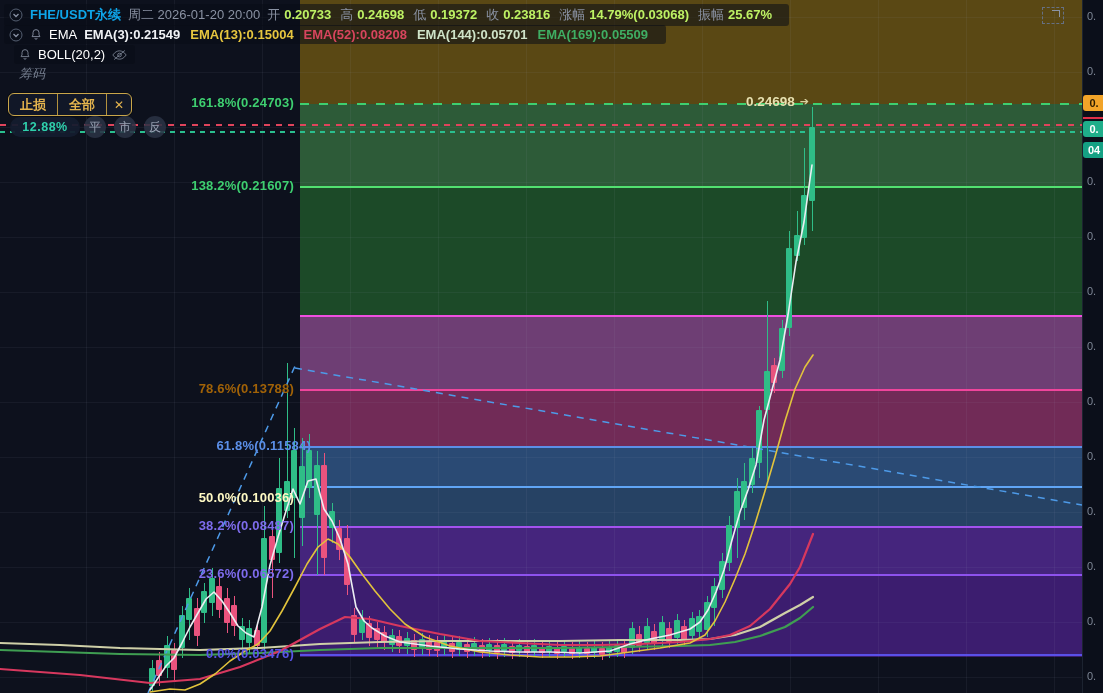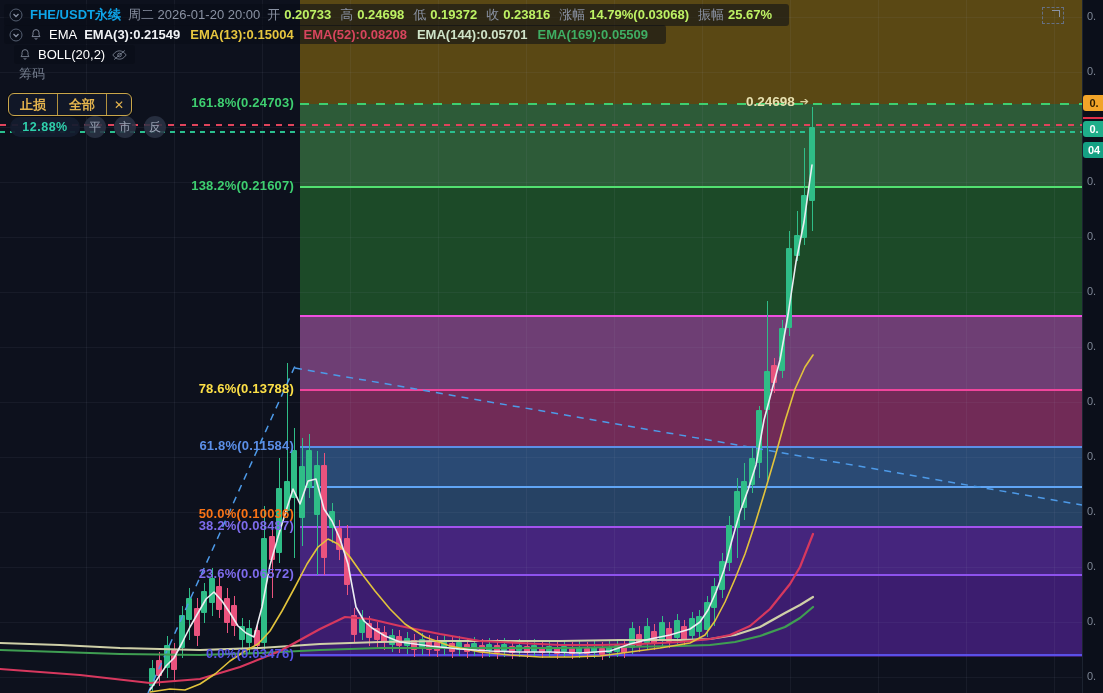--- a/index.html
+++ b/index.html
@@ -85,21 +85,21 @@
       <span class="glbl">BOLL(20,2)</span>
       <span class="icn">
           <svg width="15" height="12" viewBox="0 0 18 12">
             <path d="M1 6c2.5-3.5 5.2-5 8-5s5.5 1.5 8 5c-2.5 3.5-5.2 5-8 5S3.5 9.5 1 6z" fill="none" stroke="#7e8796"></path>
             <circle cx="9" cy="6" r="2.2" fill="none" stroke="#7e8796"></circle>
             <line x1="2.5" y1="11.5" x2="15.5" y2="0.5" stroke="#7e8796"></line>
           </svg>
         </span>
     </div>
 
-    <div class="lrow" id="row4" style="left:14px;top:63px;">筹码</div>
+    <div class="lrow" id="row4" style="left:14px;top:63px;font-style:italic;">筹码</div>
 
     <div id="sl-group">
       <span class="slsec">止损</span>
       <span class="slsec bl">全部</span>
       <span class="slsec bl slx">✕</span>
     </div>
 
     <div id="pnl-pill">12.88%</div>
     <div class="qbtn" style="left:84px;">平</div>
     <div class="qbtn" style="left:114px;">市</div>
@@ -146,25 +146,25 @@
       <div class="gh" style="position: absolute; top: 512px; z-index: 2;"></div>
       <div class="gh" style="position: absolute; top: 567px; z-index: 2;"></div>
       <div class="gh" style="position: absolute; top: 622px; z-index: 2;"></div>
       <div class="gh" style="position: absolute; top: 677px; z-index: 2;"></div>
       <div class="fibline" style="position: absolute; left: 300px; width: 782px; top: 103px; height: 2px; z-index: 3; background: repeating-linear-gradient(90deg, rgb(62, 207, 112) 0px, rgb(62, 207, 112) 9px, transparent 9px, transparent 19px);"></div>
       <div class="fiblabel" style="position: absolute; top: 95px; color: rgb(62, 207, 112); z-index: 8;">161.8%(0.24703)</div>
       <div class="fibline" style="position: absolute; left: 300px; width: 782px; top: 186px; height: 2px; z-index: 3; background: rgb(82, 224, 112);"></div>
       <div class="fiblabel" style="position: absolute; top: 178px; color: rgb(62, 207, 112); z-index: 8;">138.2%(0.21607)</div>
       <div class="fibline" style="position: absolute; left: 300px; width: 782px; top: 315px; height: 2px; z-index: 3; background: rgb(238, 79, 224);"></div>
       <div class="fibline" style="position: absolute; left: 300px; width: 782px; top: 389px; height: 2px; z-index: 3; background: rgb(240, 69, 156);"></div>
-      <div class="fiblabel" style="position: absolute; top: 381px; color: #fde047; z-index: 8;">78.6%(0.13788)</div>
+      <div class="fiblabel" style="position: absolute; top: 381px; color: #a16207; z-index: 8;">78.6%(0.13788)</div>
       <div class="fibline" style="position: absolute; left: 300px; width: 782px; top: 446px; height: 2px; z-index: 3; background: rgb(91, 143, 232);"></div>
-      <div class="fiblabel" style="position: absolute; top: 438px; color: rgb(91, 143, 232); z-index: 8;">61.8%(0.11584)</div>
+      <div class="fiblabel" style="position: absolute; top: 438px; color: rgb(91, 143, 232); z-index: 8; padding-left: 17px;">61.8%(0.11584)</div>
       <div class="fibline" style="position: absolute; left: 300px; width: 782px; top: 486px; height: 2px; z-index: 3; background: rgb(96, 165, 245);"></div>
-      <div class="fiblabel" style="position: absolute; top: 506px; color: #f97316; z-index: 8;">50.0%(0.10036)</div>
+      <div class="fiblabel" style="position: absolute; top: 490px; color: #fef9c3; z-index: 8;">50.0%(0.10036)</div>
       <div class="fibline" style="position: absolute; left: 300px; width: 782px; top: 526px; height: 2px; z-index: 3; background: rgb(163, 82, 238);"></div>
       <div class="fiblabel" style="position: absolute; top: 518px; color: rgb(126, 108, 237); z-index: 8;">38.2%(0.08487)</div>
       <div class="fibline" style="position: absolute; left: 300px; width: 782px; top: 574px; height: 2px; z-index: 3; background: rgb(142, 82, 238);"></div>
       <div class="fiblabel" style="position: absolute; top: 566px; color: rgb(126, 108, 237); z-index: 8;">23.6%(0.06572)</div>
       <div class="fibline" style="position: absolute; left: 300px; width: 782px; top: 654px; height: 2px; z-index: 3; background: rgb(90, 80, 232);"></div>
       <div class="fiblabel" style="position: absolute; top: 646px; color: rgb(90, 85, 232); z-index: 8;">0.0%(0.03476)</div>
       <div class="pline" style="position: absolute; top: 124px; z-index: 4; background: repeating-linear-gradient(90deg, rgb(224, 68, 92) 0px, rgb(224, 68, 92) 6px, transparent 6px, transparent 12px); height: 1.5px;"></div>
       <div class="pline" style="position: absolute; top: 131px; z-index: 4; background: repeating-linear-gradient(90deg, rgb(42, 191, 143) 0px, rgb(42, 191, 143) 5px, transparent 5px, transparent 10px); height: 1.5px;"></div>
       <div class="wick" style="position: absolute; left: 151.5px; top: 660px; height: 32px; background: rgb(47, 189, 135);"></div>
       <div class="cbody" style="position: absolute; left: 149px; top: 668px; height: 18px; background: rgb(47, 189, 135);"></div>

